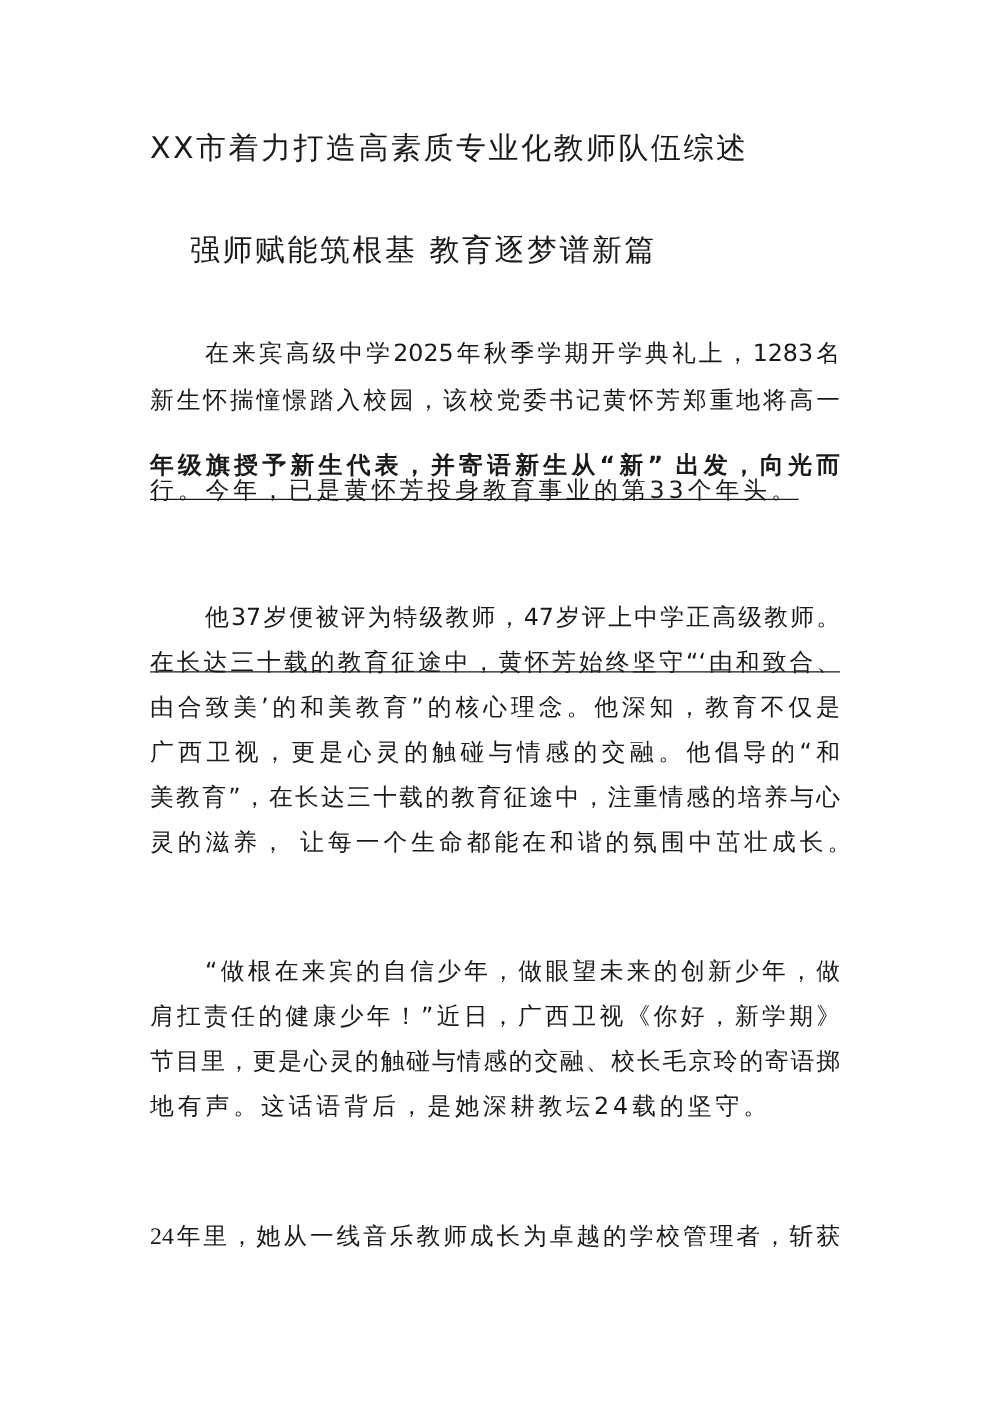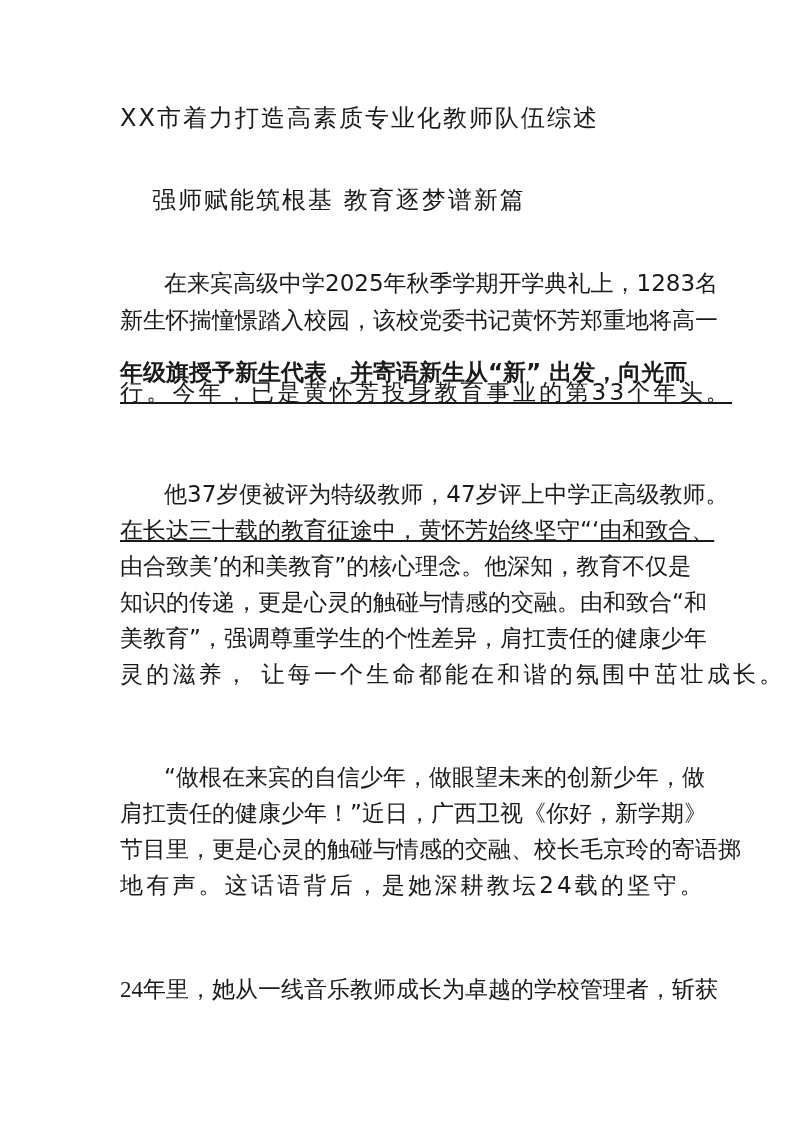--- a/index.html
+++ b/index.html
@@ -1,19 +1,19 @@
 <!DOCTYPE html>
 <html><head>
 <meta charset="utf-8">
 <style>
   html, body { margin: 0; padding: 0; background: #ffffff; }
   body { width: 793px; height: 1122px; position: relative; overflow: hidden;
     font-family: "DejaVu Sans", "Liberation Sans", sans-serif; color: #1a1a1a; }
   .page { position: absolute; left: 120px; top: 0; width: 556px; }
-  .line { position: absolute; left: 0; white-space: nowrap; font-size: 23px; letter-spacing: 3.2px; line-height: 24px; }
+  .line { position: absolute; left: 0; white-space: nowrap; font-size: 19px; letter-spacing: 3.2px; line-height: 24px; }
   .title { font-size: 24px; letter-spacing: 2px; }
   .justify { width: 552px; text-align: justify; text-align-last: justify; letter-spacing: 0; }
 </style>
 </head>
 <body>
 
 <div class="page">
   <div class="line title" style="top:106px;">XX市着力打造高素质专业化教师队伍综述</div>
   <div class="line title" style="top:188px;margin-left:32px;">强师赋能筑根基 教育逐梦谱新篇</div>
 
@@ -21,22 +21,22 @@
     <div class="line justify" style="top:271px; left:44px; width:508px;">在来宾高级中学2025年秋季学期开学典礼上，1283名</div>
     <div class="line justify" style="top:308px;">新生怀揣憧憬踏入校园，该校党委书记黄怀芳郑重地将高一</div>
     <div class="line justify" style="top:360px;font-weight:bold;">年级旗授予新生代表，并寄语新生从“新” 出发，向光而</div>
     <div class="line" style="top:380px;text-decoration:underline;">行。今年，已是黄怀芳投身教育事业的第33个年头。</div>
   </div>
 
   <div>
     <div class="line justify" style="top:482px; left:44px; width:508px;">他37岁便被评为特级教师，47岁评上中学正高级教师。</div>
     <div class="line justify" style="top:518px;text-decoration:underline;">在长达三十载的教育征途中，黄怀芳始终坚守“‘由和致合、</div>
     <div class="line justify" style="top:554px;">由合致美’的和美教育”的核心理念。他深知，教育不仅是</div>
-    <div class="line justify" style="top:590px;">知识的传递，更是心灵的触碰与情感的交融。由和致合“和</div>
-    <div class="line justify" style="top:626px;">美教育”，强调尊重学生的个性差异，肩扛责任的健康少年</div>
+    <div class="line justify" style="top:590px;">广西卫视，更是心灵的触碰与情感的交融。他倡导的“和</div>
+    <div class="line justify" style="top:626px;">美教育”，在长达三十载的教育征途中，注重情感的培养与心</div>
     <div class="line" style="top:662px;">灵的滋养， 让每一个生命都能在和谐的氛围中茁壮成长。</div>
   </div>
 
   <div>
     <div class="line justify" style="top:765px; left:44px; width:508px;">“做根在来宾的自信少年，做眼望未来的创新少年，做</div>
     <div class="line justify" style="top:801px;">肩扛责任的健康少年！”近日，广西卫视《你好，新学期》</div>
     <div class="line justify" style="top:837px;">节目里，更是心灵的触碰与情感的交融、校长毛京玲的寄语掷</div>
     <div class="line" style="top:873px;">地有声。这话语背后，是她深耕教坛24载的坚守。</div>
   </div>
 

